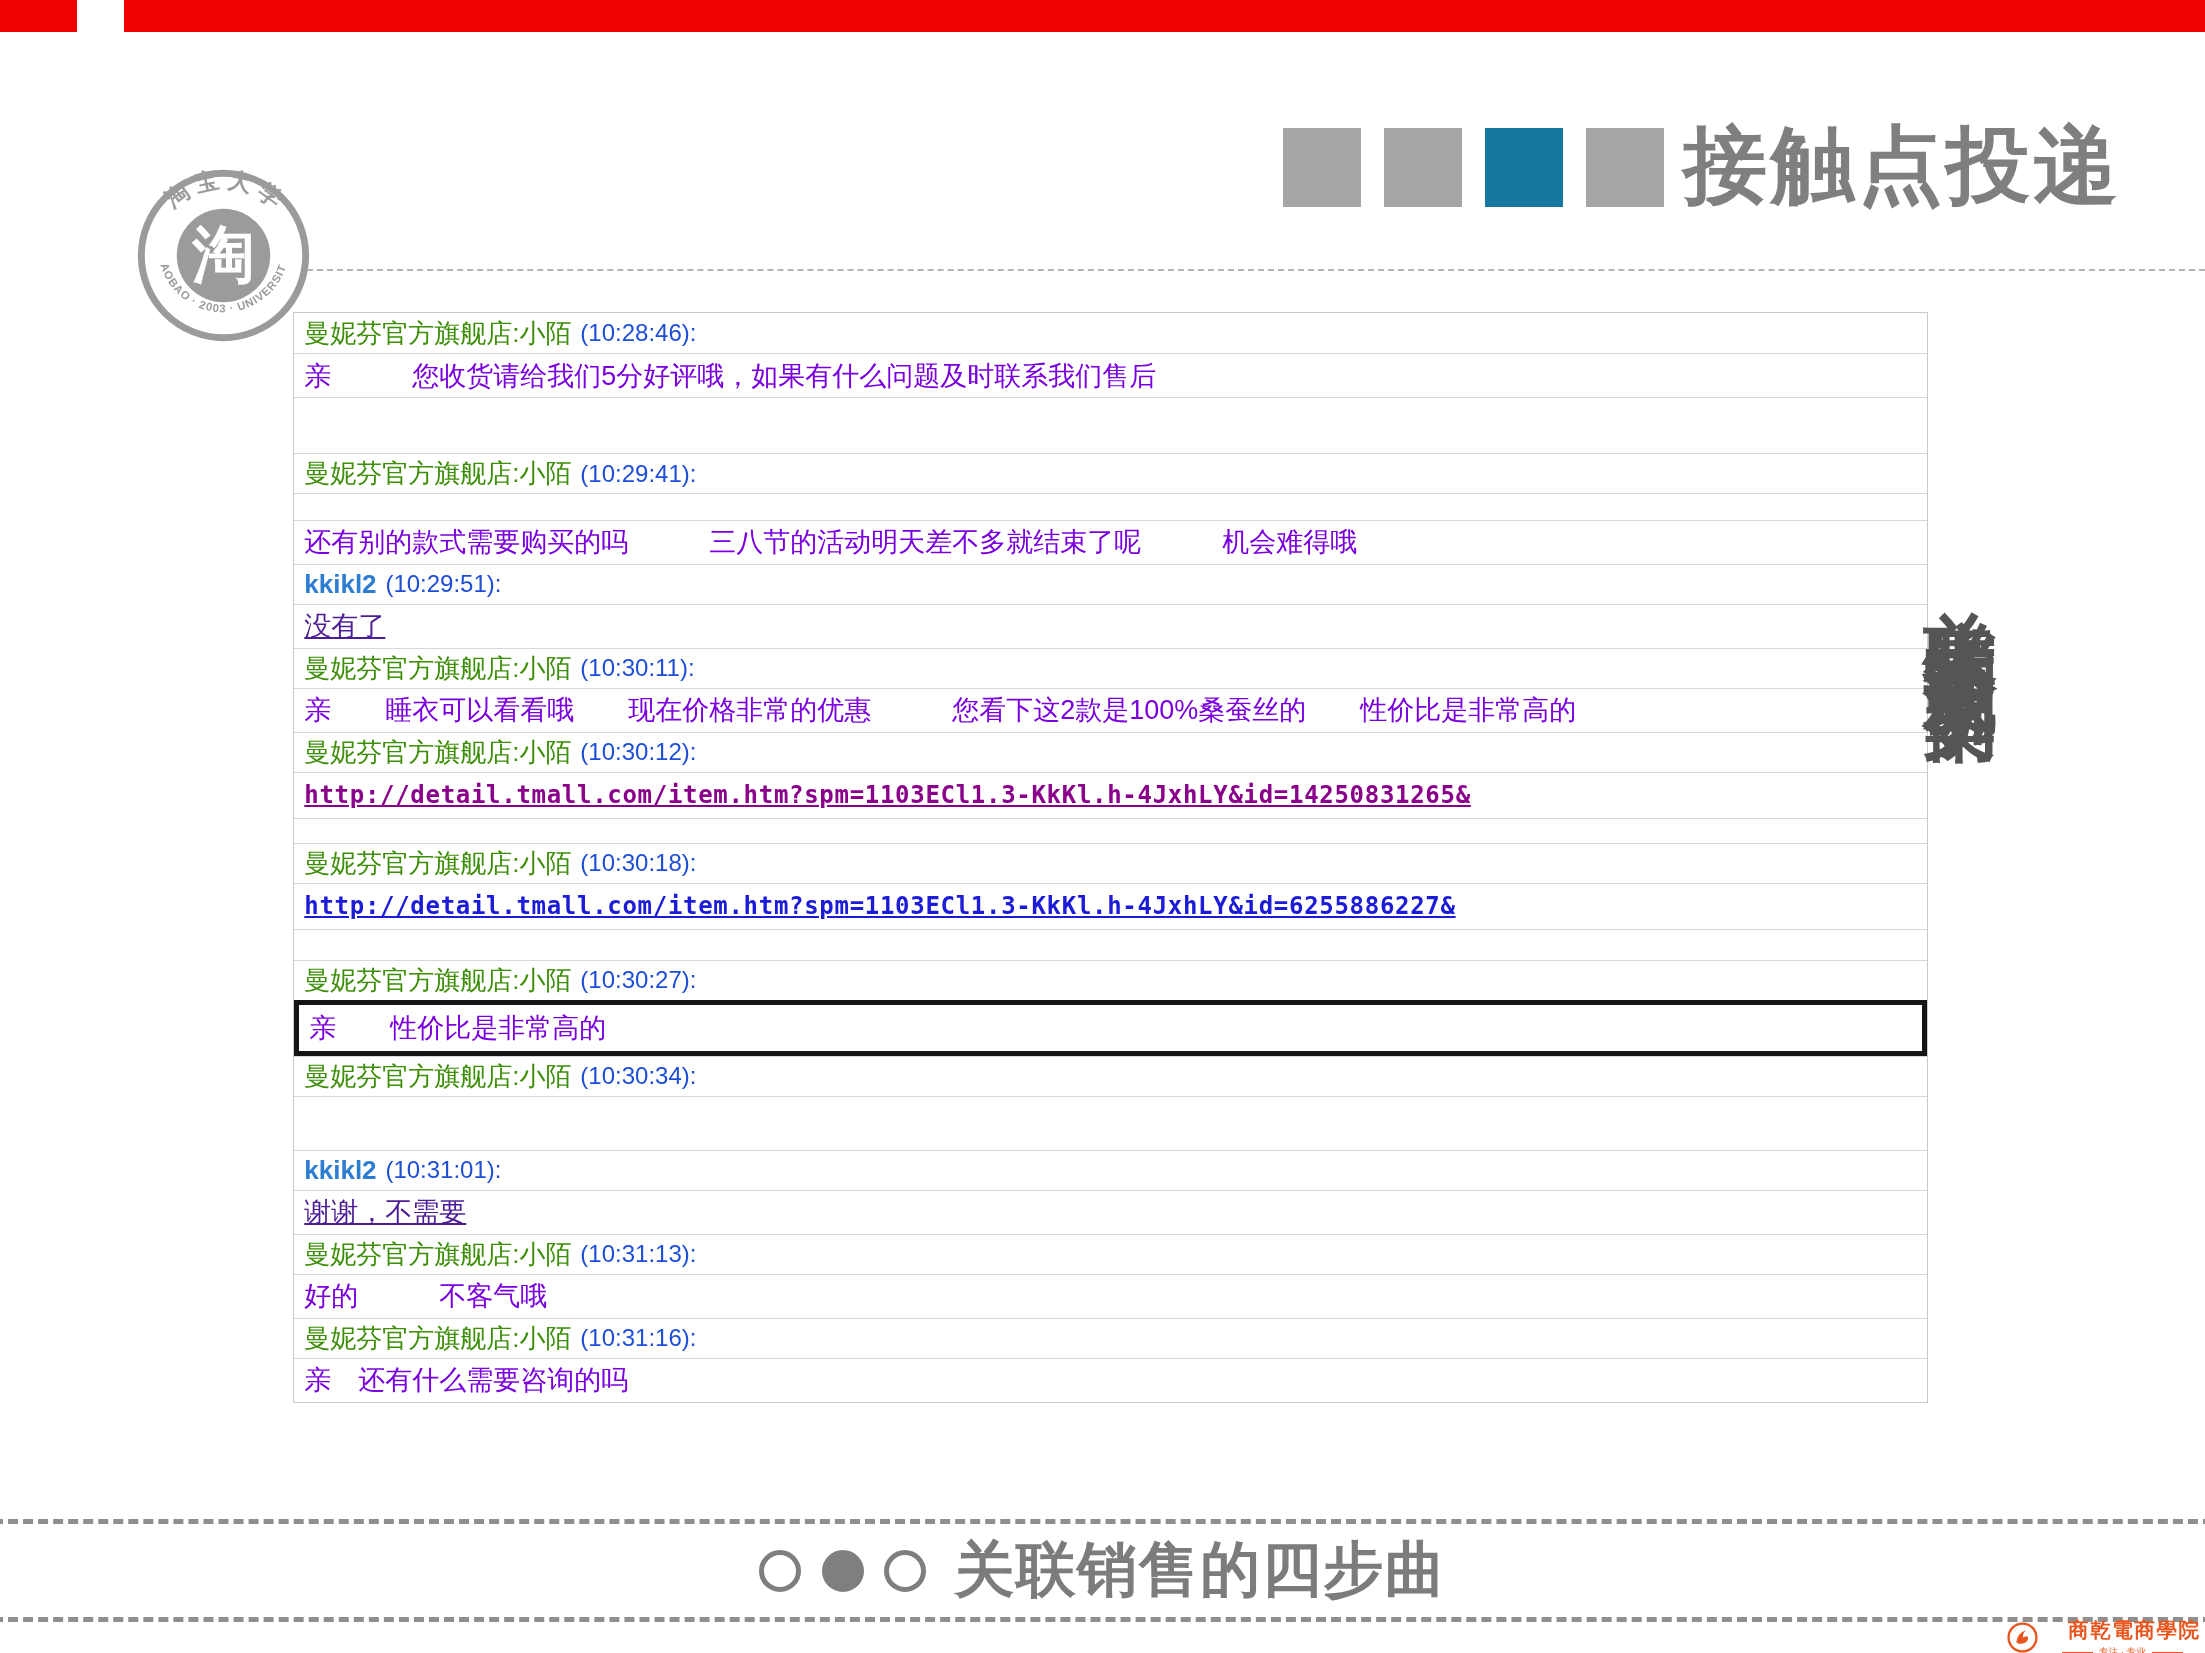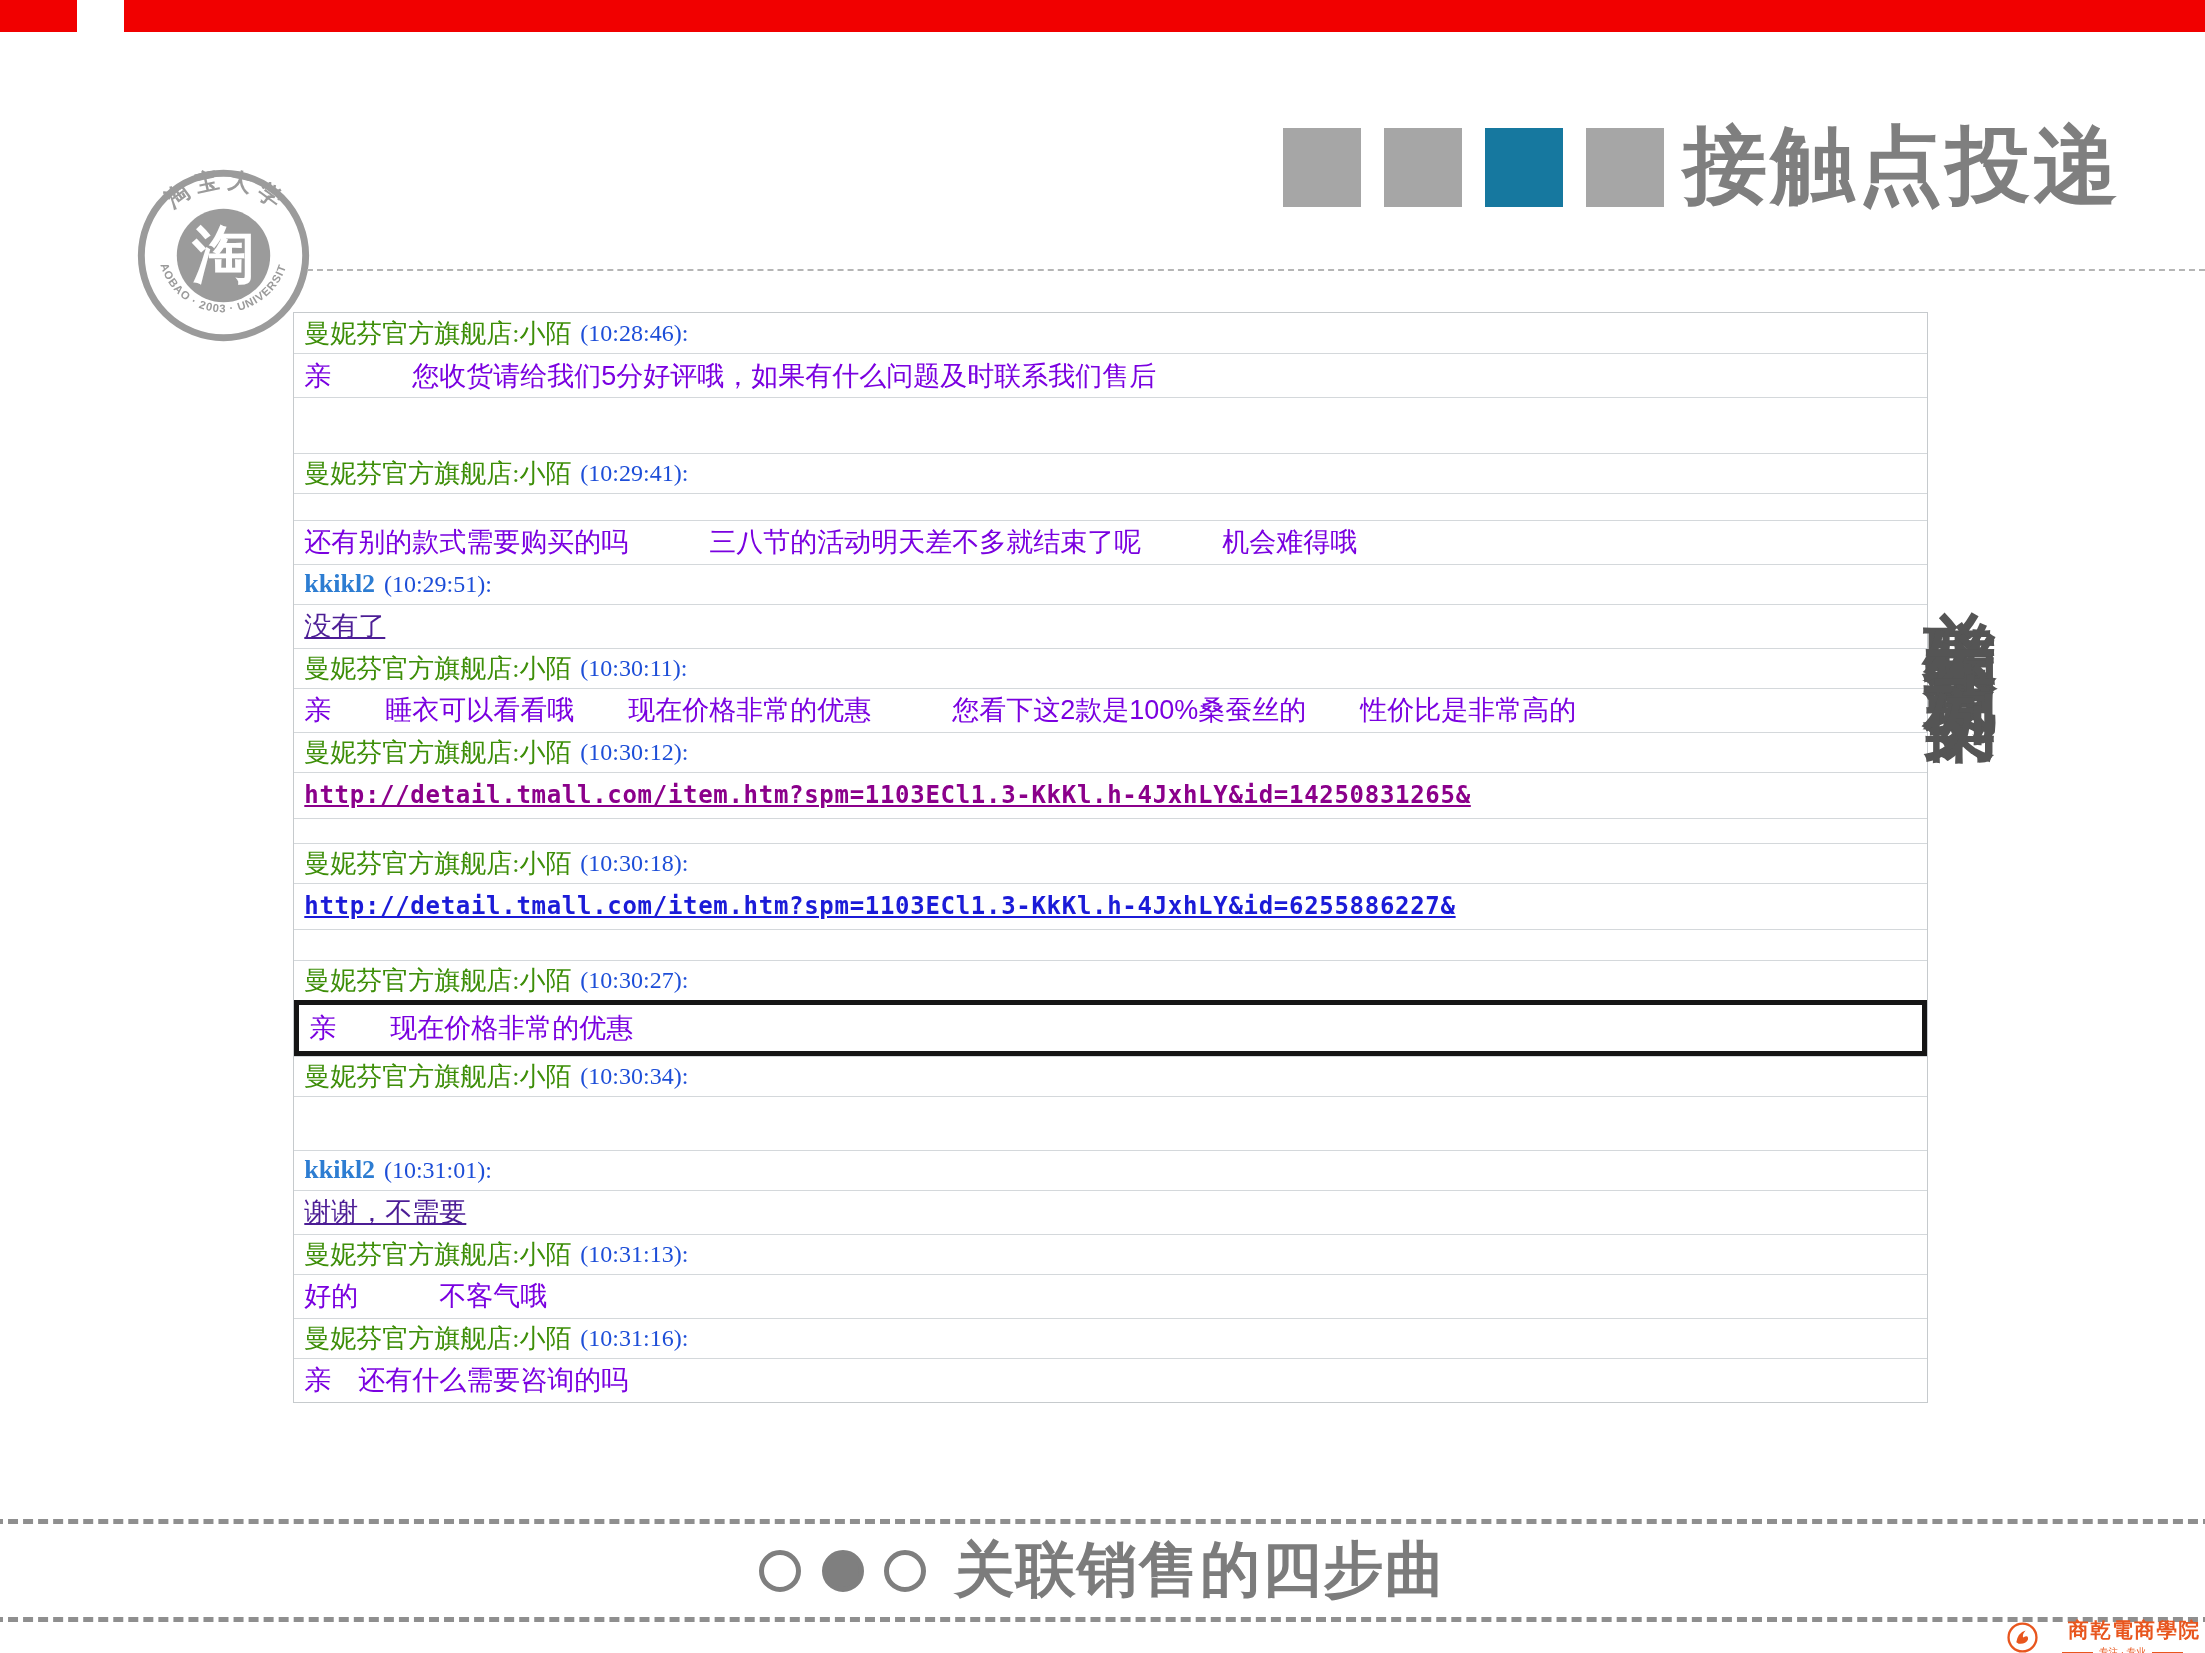--- a/index.html
+++ b/index.html
@@ -29,21 +29,21 @@
   
   .chat{
     position:absolute;left:293px;top:312px;width:1635px;background:#ffffff;
     border:1.5px solid #c6cacd;box-sizing:border-box;
   }
   .row{
     box-sizing:border-box;border-top:1.5px solid #d4d8db;display:flex;align-items:center;
     padding:0 10.3px;font-size:27px;white-space:nowrap;overflow:hidden;
   }
   .row:first-child{border-top:none;}
-  .row.name{height:40px;font-size:26px;font-family:Liberation Serif, serif;}
+  .row.name{height:40px;font-size:26px;}
   .row.message{height:44px;}
   .row.link{height:46px;}
   .row.empty{padding:0;}
   .who.store{color:#3d8e08;}
   .who.customer{color:#2d7dd2;font-weight:bold;}
   .time{color:#1d4ed8;margin-left:8.8px;font-size:24px;}
   .s-purple{color:#7a00e0;}
   .s-black{color:#4c1d95;text-decoration:underline;}
   .url{
     text-decoration:underline;font-family:"DejaVu Sans Mono",monospace;
@@ -149,21 +149,21 @@
       <span class="time">(10:30:18):</span>
     </div>
     <div class="row link s-blue">
       <a class="url">http://detail.tmall.com/item.htm?spm=1103ECl1.3-KkKl.h-4JxhLY&amp;id=6255886227&amp;</a>
     </div>
     <div class="row empty" style="height: 31px;"></div>
     <div class="row name">
       <span class="who store">曼妮芬官方旗舰店:小陌</span>
       <span class="time">(10:30:27):</span>
     </div>
-    <div class="row message s-purple boxed">亲　　现在价格非常的优惠</div>
+    <div class="row message s-purple boxed">亲　　性价比是非常高的</div>
     <div class="row name">
       <span class="who store">曼妮芬官方旗舰店:小陌</span>
       <span class="time">(10:30:34):</span>
     </div>
     <div class="row empty" style="height: 54px;"></div>
     <div class="row name">
       <span class="who customer">kkikl2</span>
       <span class="time">(10:31:01):</span>
     </div>
     <div class="row message s-black">谢谢，不需要</div>

